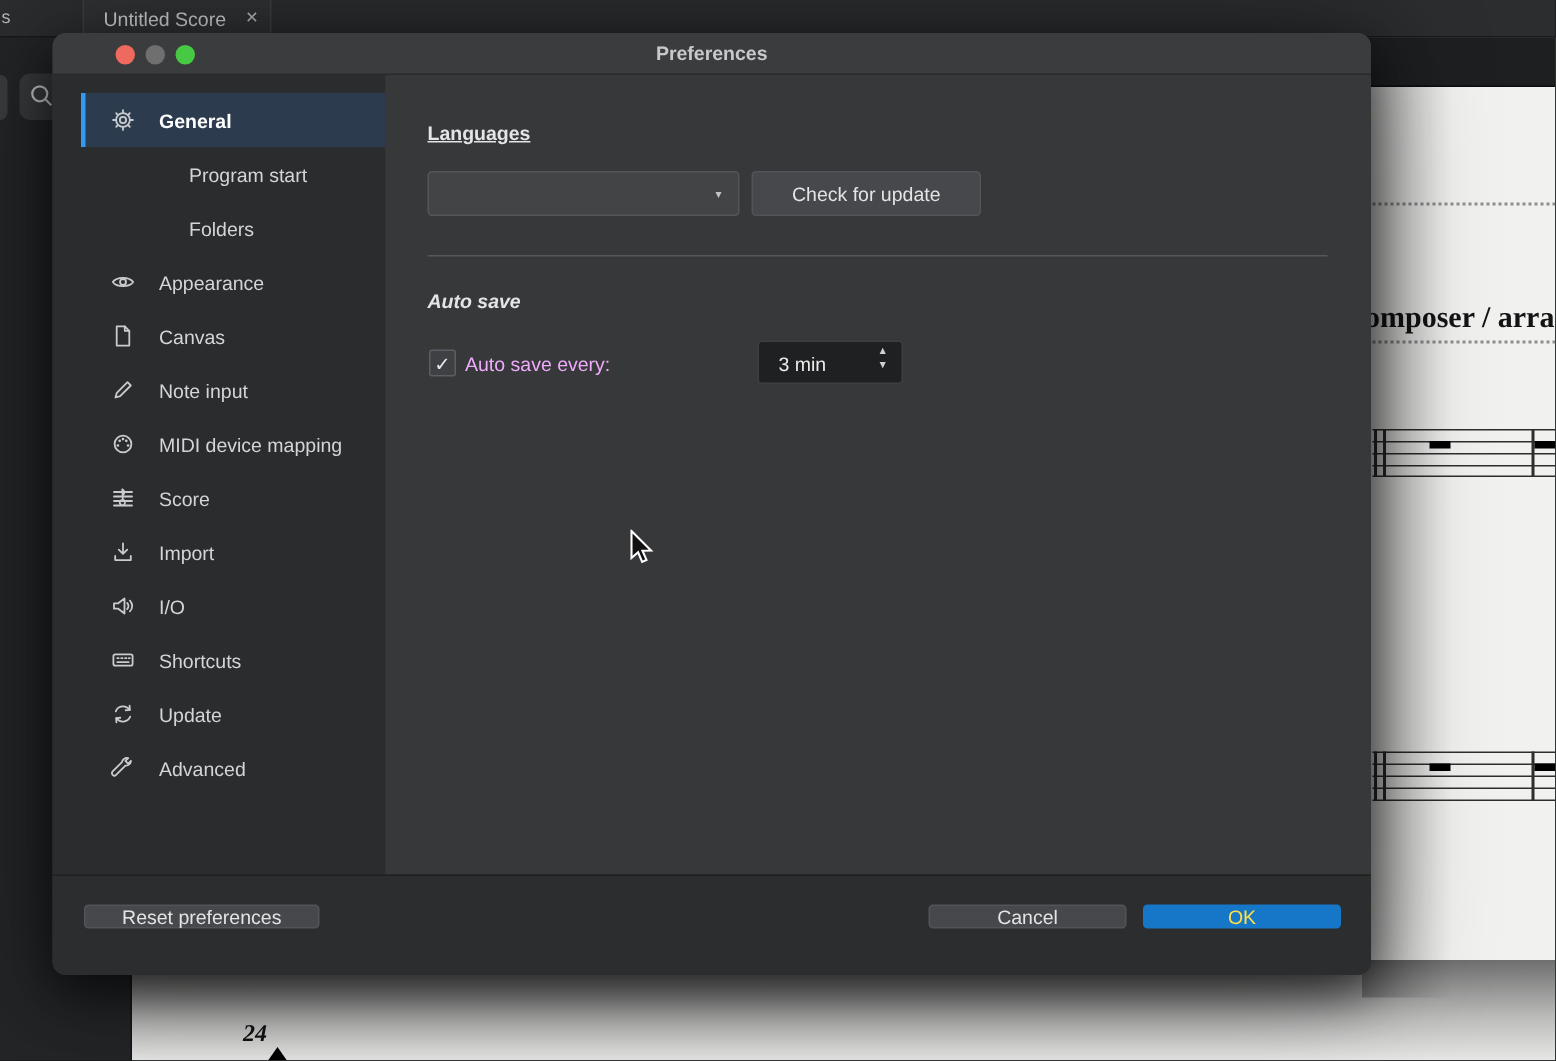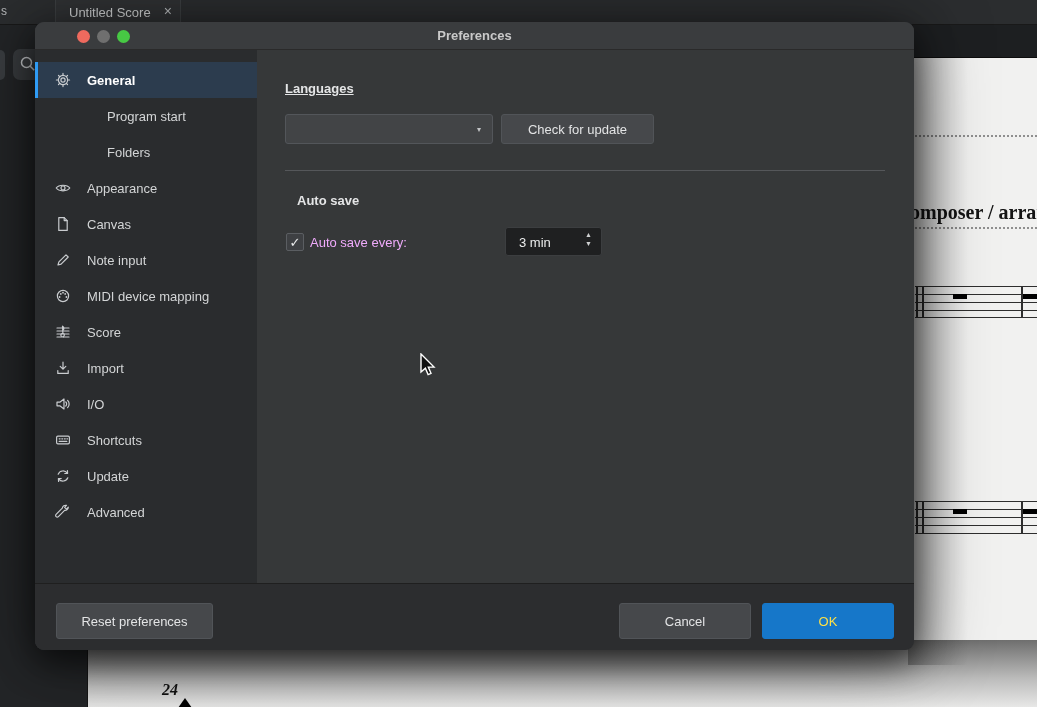--- a/index.html
+++ b/index.html
@@ -38,49 +38,49 @@
 
   
   .dialog{position:absolute;left:35px;top:22px;width:879px;height:628px;border-radius:9px;background:#363839;
           box-shadow:0 12px 34px rgba(0,0,0,.62),0 4px 80px rgba(0,0,0,.4);display:flex;flex-direction:column;overflow:hidden;}
   .dlg-titlebar{position:relative;height:28px;background:#3a3c3e;border-bottom:1px solid #2a2a2a;flex:0 0 auto;}
   .dlg-title{position:absolute;left:0;right:0;top:6px;text-align:center;font-size:13px;font-weight:bold;color:#c9c9c9;}
   .traffic{position:absolute;top:8px;width:13px;height:13px;border-radius:50%;}
   .t-close{left:42px;} .t-min{left:62px;} .t-zoom{left:82px;}
 
   .dlg-body{flex:1 1 auto;display:flex;min-height:0;}
-  .dlg-sidebar{width:222px;background:#2a2c2e;position:relative;flex:0 0 auto;padding-top:12px;}
+  .dlg-sidebar{width:222px;background:#2a2c2e;position:relative;flex:0 0 auto;padding-top:12px;padding-left:19px;}
   .sb-row{position:relative;height:36px;display:flex;align-items:center;cursor:default;}
   .sb-row.selected{background:var(--selected-bg,#2c3c4e);}
   .sb-row.selected::before{content:"";position:absolute;left:0;top:0;width:3px;height:100%;background:var(--selection-bar,#2f9bf4);}
   .sb-icon{margin-left:20px;width:16px;height:16px;flex:0 0 auto;display:flex;align-items:center;}
   .sb-label{margin-left:16px;font-size:13px;color:#d3d5d6;white-space:nowrap;}
   .sb-row.selected .sb-label{color:#fff;font-weight:bold;}
   .sb-row.indent .sb-label{margin-left:72px;text-align:center;}
 
   .dlg-content{flex:1 1 auto;position:relative;background:#363839;}
   .section-heading{position:absolute;font-size:13px;font-weight:bold;color:#e4e5e6;}
   .h-languages{left:28px;top:31px;text-decoration:underline;}
-  .h-autosave{left:40px;top:143px;}
+  .h-autosave{left:28px;top:143px;font-style:italic;}
   .dropdown{position:absolute;left:28px;top:64px;width:208px;height:30px;background:#424446;border:1px solid #53565a;border-radius:3px;cursor:default;}
   .dropdown .caret{position:absolute;right:11px;top:10px;font-size:8px;color:#c2c4c6;}
   .dropdown .dd-value{position:absolute;left:10px;top:7px;font-size:13px;color:#e6e6e6;}
   .btn{display:flex;align-items:center;justify-content:center;font-size:13px;color:#e3e4e5;background:#46484b;border:1px solid #515458;border-radius:3px;cursor:default;}
   .btn-check{position:absolute;left:244px;top:64px;width:153px;height:30px;}
   .divider{position:absolute;left:28px;top:120px;width:600px;border-top:1px solid #55575a;}
   .checkbox{position:absolute;left:29px;top:183px;width:18px;height:18px;background:#3e4043;border:1px solid #5b5e62;border-radius:2px;display:flex;align-items:center;justify-content:center;cursor:default;}
   .checkbox .check{color:#e9eaeb;font-size:13px;line-height:1;}
   .cb-label{position:absolute;left:53px;top:185px;font-size:13px;color:#f0abfc;}
   .spinner{position:absolute;left:248px;top:177px;width:97px;height:29px;background:#1f2021;border:1px solid #3c3e40;border-radius:3px;cursor:default;}
   .spin-value{position:absolute;left:13px;top:7px;font-size:13px;color:#eceded;}
   .spin-arrows{position:absolute;right:9px;top:3px;display:flex;flex-direction:column;gap:2px;align-items:center;}
   .spin-arrows span{font-size:7px;color:#cfd0d1;line-height:1;cursor:default;}
 
   .dlg-footer{position:relative;height:67px;background:#2c2d2f;border-top:1px solid #1f1f1f;flex:0 0 auto;}
-  .f-btn{position:absolute;top:19px;height:36px;}
+  .f-btn{position:absolute;top:19px;height:16px;}
   .btn-reset{left:21px;width:157px;}
   .btn-cancel{left:584px;width:132px;}
   .btn-ok{left:727px;width:132px;background:var(--accent,#1677c9);border:1px solid var(--accent,#1677c9);color:#fde047;}
 
   .cursor{position:absolute;left:419px;top:353px;z-index:60;pointer-events:none;}
   svg.icon{display:block;}
 </style>
 </head>
 <body>
 

